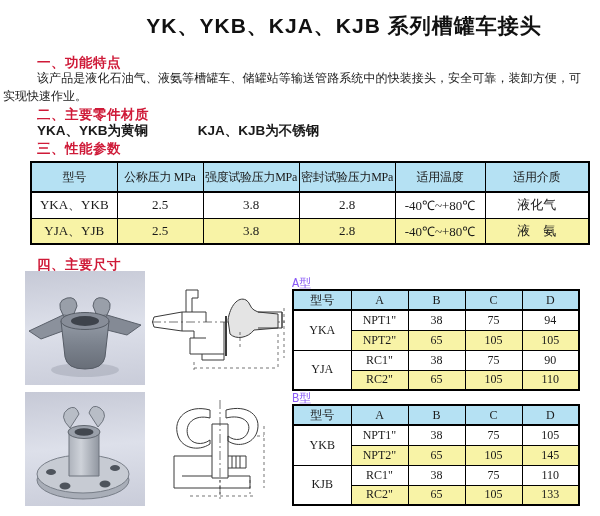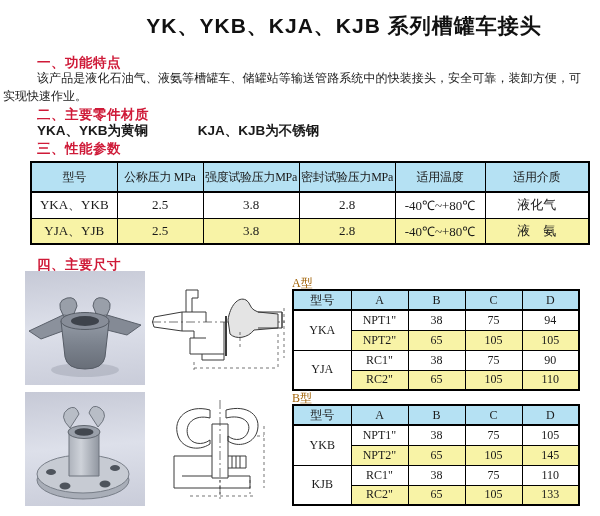--- a/index.html
+++ b/index.html
@@ -30,21 +30,21 @@
   .perf th:nth-child(3){width:96px} .perf th:nth-child(4){width:96px}
   .perf th:nth-child(5){width:90px} .perf th:nth-child(6){width:104px}
 
   .dim { width:288px; table-layout:fixed; font-family:"Liberation Serif", serif;
          border:2px solid #000; }
   .dim th { height:20px; font-size:12px; border-bottom:2px solid #000; }
   .dim td { height:20px; font-size:12px; }
   .dim td.alt { background:var(--row-yellow, #f8f3a6); }
   .dim td.model { background:#fff;margin-left:29px; }
   .dim th:nth-child(1){ width:58px; }
-  .dim-label { position:absolute; font-size:12px; font-family:Liberation Serif, serif; color:#a16207; }
+  .dim-label { position:absolute; font-size:12px; font-family:Liberation Mono, monospace; color:#8b5cf6; }
 
   .photo { position:absolute; width:120px; height:114px;
            background:linear-gradient(175deg,#c6c9d6 0%,#dde0ea 48%,#c9ccd9 100%); }
   .photo1 { left:25px; top:271px; }
   .photo2 { left:25px; top:392px; }
   .drawing { position:absolute; }
   .drawing1 { left:150px; top:278px; width:138px; height:100px; }
   .drawing2 { left:160px; top:396px; width:126px; height:112px; }
   svg { display:block; }
 </style>

